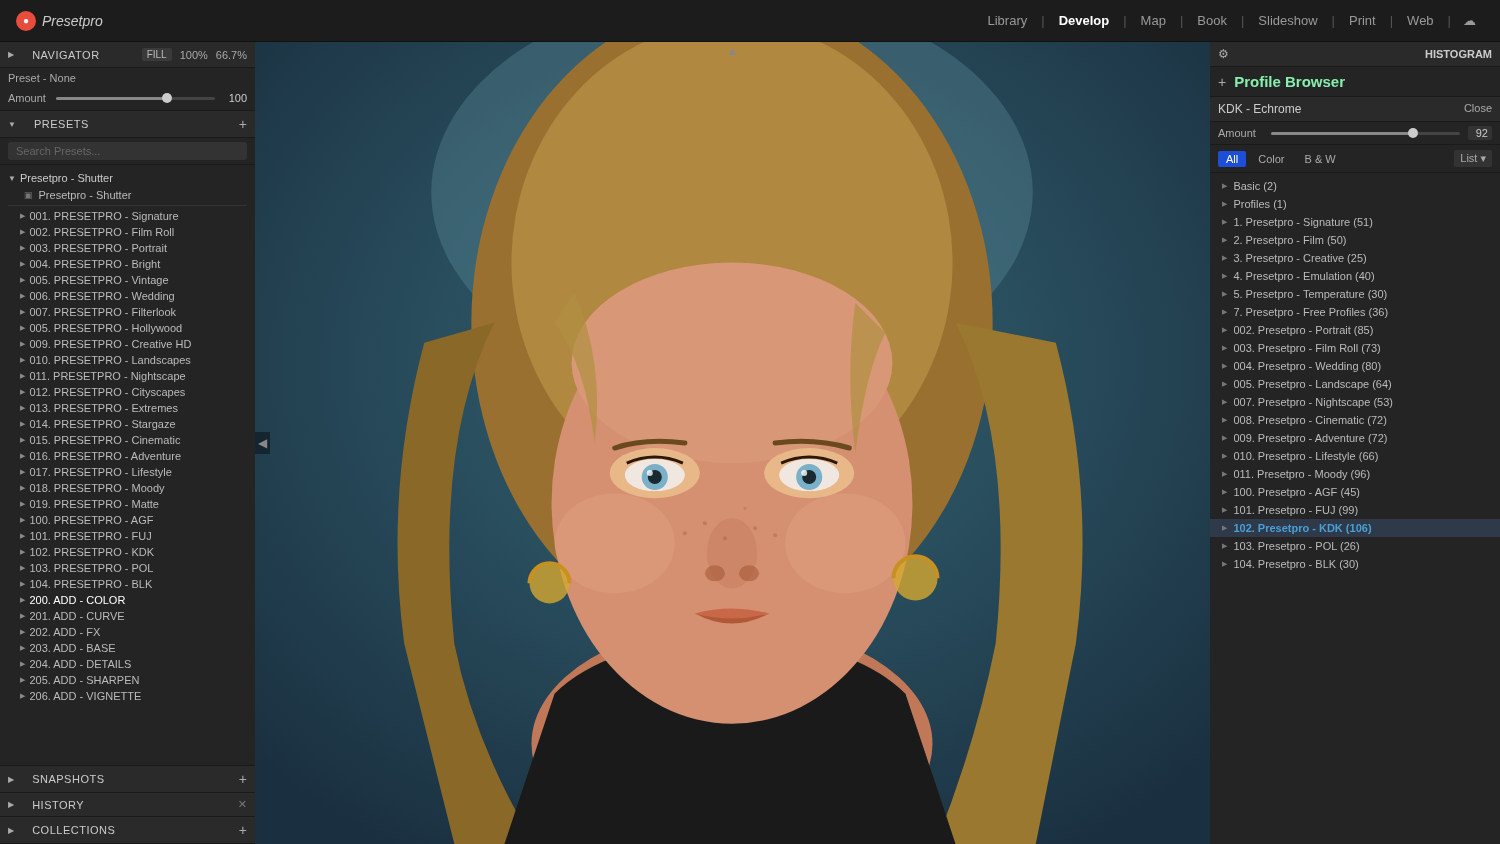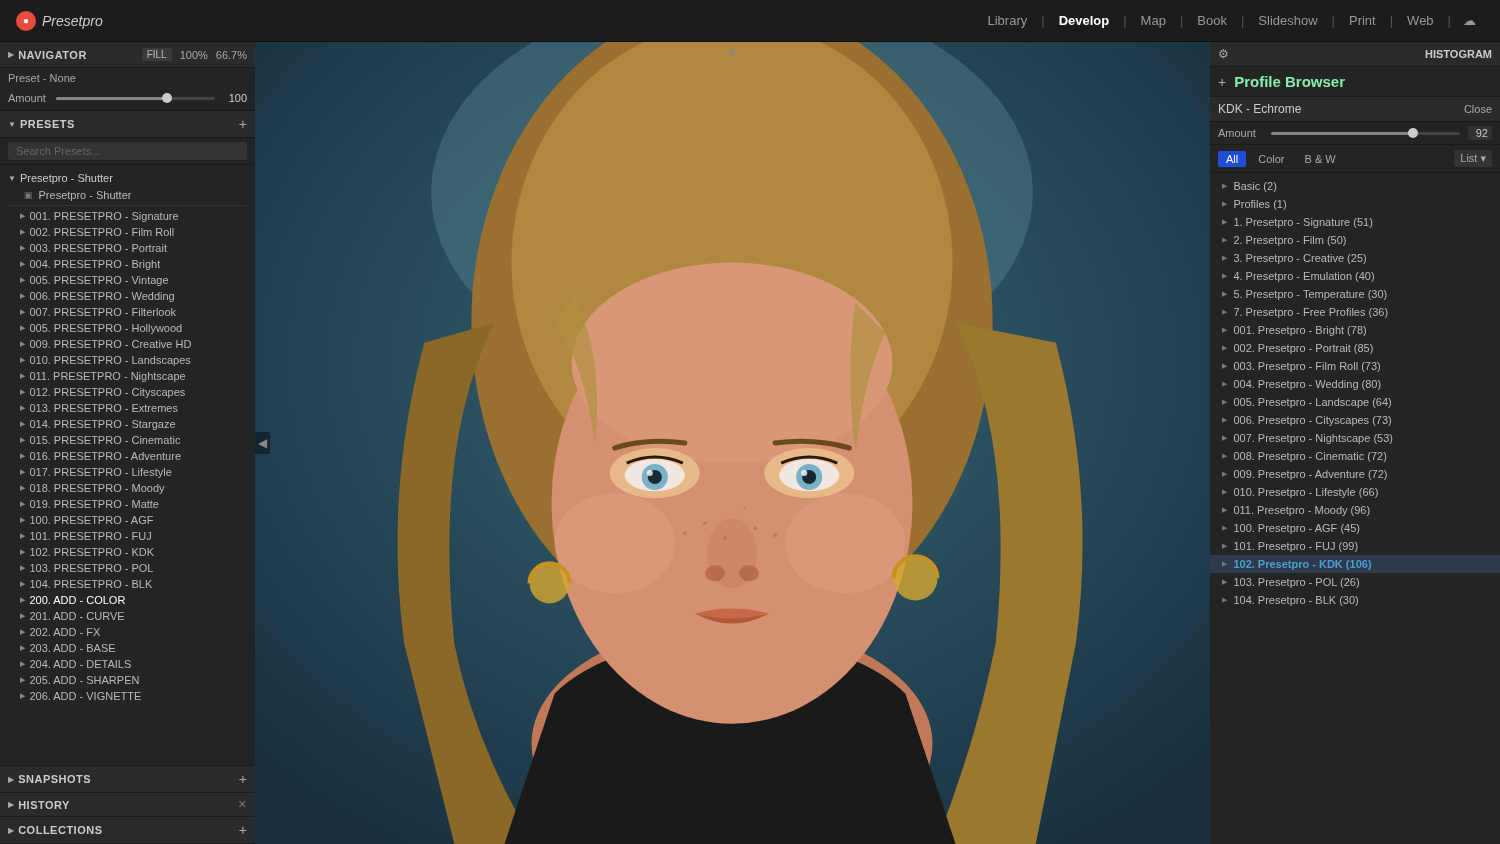--- a/index.html
+++ b/index.html
@@ -97,23 +97,24 @@
       display: flex; align-items: center; gap: 4px;
       flex: 1;
     }
     .triangle {
       font-size: 8px;
       color: #aaa;
     }
     .panel-title {
       color: #ccc;
       font-size: 11px;
-      font-weight: bold;
+      font-weight: normal;
       text-transform: uppercase;
       letter-spacing: 0.5px;
+      margin-left: 14px;
     }
     .panel-header-right {
       display: flex; gap: 8px; align-items: center;
     }
     .fill-btn {
       background: #3a3a3a;
       color: #bbb;
       font-size: 10px;
       padding: 1px 5px;
       border-radius: 2px;
@@ -373,21 +374,20 @@
       margin-right: 8px;
     }
     .profile-browser-title {
       color: #86efac;
       font-size: 15px;
       font-weight: bold;
     }
 
     .kdk-row {
       display: flex;
-      align-items: center;
       padding: 5px 8px;
       background: #2a2a2a;
       border-bottom: 1px solid #1a1a1a;
     }
     .kdk-label {
       flex: 1;
       color: #ccc;
       font-size: 12px;
     }
     .close-btn {
@@ -893,44 +893,36 @@
       <div class="profile-item">
         <span class="profile-tri">▶</span>
         <span class="profile-item-label">5. Presetpro - Temperature (30)</span>
       </div>
       <div class="profile-item">
         <span class="profile-tri">▶</span>
         <span class="profile-item-label">7. Presetpro - Free Profiles (36)</span>
       </div>
       <div class="profile-item">
         <span class="profile-tri">▶</span>
-        <span class="profile-item-label">001. Presetpro - Bright (78)</span>
-      </div>
-      <div class="profile-item">
-        <span class="profile-tri">▶</span>
         <span class="profile-item-label">002. Presetpro - Portrait (85)</span>
       </div>
       <div class="profile-item">
         <span class="profile-tri">▶</span>
         <span class="profile-item-label">003. Presetpro - Film Roll (73)</span>
       </div>
       <div class="profile-item">
         <span class="profile-tri">▶</span>
         <span class="profile-item-label">004. Presetpro - Wedding (80)</span>
       </div>
       <div class="profile-item">
         <span class="profile-tri">▶</span>
         <span class="profile-item-label">005. Presetpro - Landscape (64)</span>
       </div>
       <div class="profile-item">
         <span class="profile-tri">▶</span>
-        <span class="profile-item-label">006. Presetpro - Cityscapes (73)</span>
-      </div>
-      <div class="profile-item">
-        <span class="profile-tri">▶</span>
         <span class="profile-item-label">007. Presetpro - Nightscape (53)</span>
       </div>
       <div class="profile-item">
         <span class="profile-tri">▶</span>
         <span class="profile-item-label">008. Presetpro - Cinematic (72)</span>
       </div>
       <div class="profile-item">
         <span class="profile-tri">▶</span>
         <span class="profile-item-label">009. Presetpro - Adventure (72)</span>
       </div>

